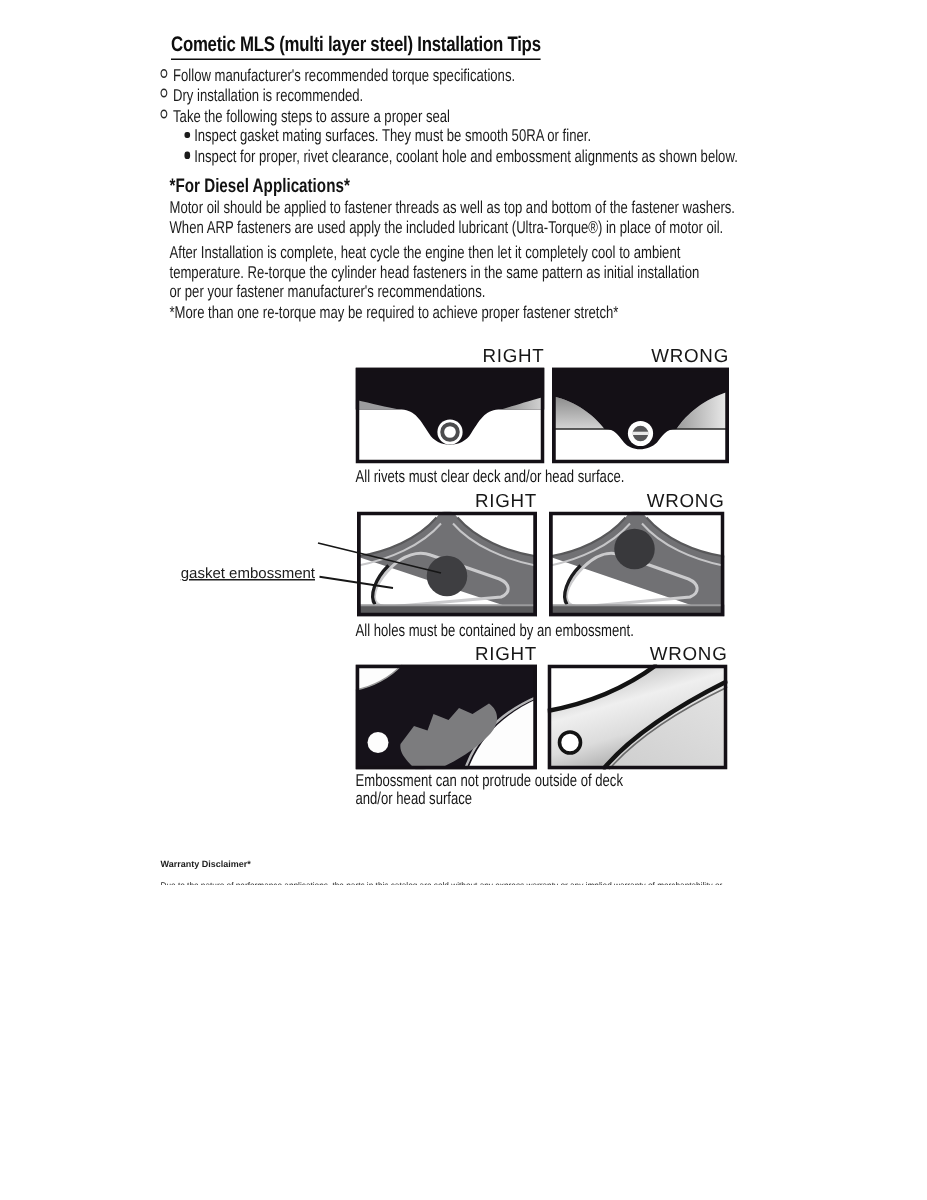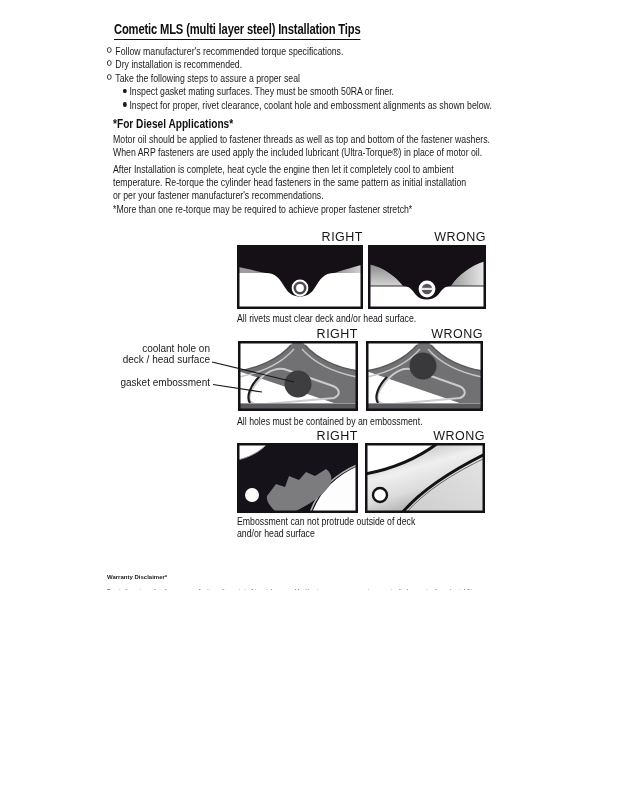--- a/index.html
+++ b/index.html
@@ -95,23 +95,21 @@
     <circle cx="59" cy="44" r="5.2" fill="#565658"></circle>
     <rect x="53.5" y="42.8" width="11" height="2.2" fill="#e8e8e8"></rect>
     <rect x="1.25" y="1.25" width="115.5" height="61.5" fill="none" stroke="#141016" stroke-width="2.5"></rect>
   </svg>
 
   <div class="abs caption" style="left:237px; top:312px;">All rivets must clear deck and/or head surface.</div>
 
   <div class="abs dlabel" style="left:238px; top:327px; width:120px;">RIGHT</div>
   <div class="abs dlabel" style="left:366px; top:327px; width:117px;">WRONG</div>
 
-  <div class="abs sidelabel" style="left:88px; top:344px;">coolant hole on
-deck / head surface</div>
-  <div class="abs sidelabel" style="left:88px; top:378px;">gasket embossment</div>
+  <div class="abs sidelabel" style="left:88px; top:378px;text-decoration:underline;">gasket embossment</div>
 
   <svg class="abs" style="left:238px; top:341px;" width="120" height="70" viewBox="0 0 120 70">
     <rect width="120" height="70" fill="#ffffff"></rect>
     <path d="M0,30 C20,27 41,18 53,4 C56,0.5 55,0 60,0 C65,0 64,0.5 67,4 C79,18 100,27 120,30 L120,70 Z" fill="#717174"></path>
     <path d="M0,30 C20,27 41,18 53,4" stroke="#58585a" stroke-width="1.4" fill="none"></path>
     <path d="M120,30 C100,27 79,18 67,4" stroke="#58585a" stroke-width="1.4" fill="none"></path>
     <path d="M1,36 C21,32 43,23 56,8" stroke="#c6c6c8" stroke-width="1.3" fill="none"></path>
     <path d="M119,36 C99,32 77,23 64,8" stroke="#c6c6c8" stroke-width="1.3" fill="none"></path>
     <path d="M13,61 C9,56 14,46 23,37 C31,29 41,26 49,29 L95,45 C102,48 103,54 96,57 L28,63 C20,64 16,64 13,61 Z" stroke="#cbcbcd" stroke-width="2" fill="none"></path>
     <path d="M12,62 C8,56 12,45 21,36" stroke="#1c1c1e" stroke-width="2.2" fill="none"></path>

